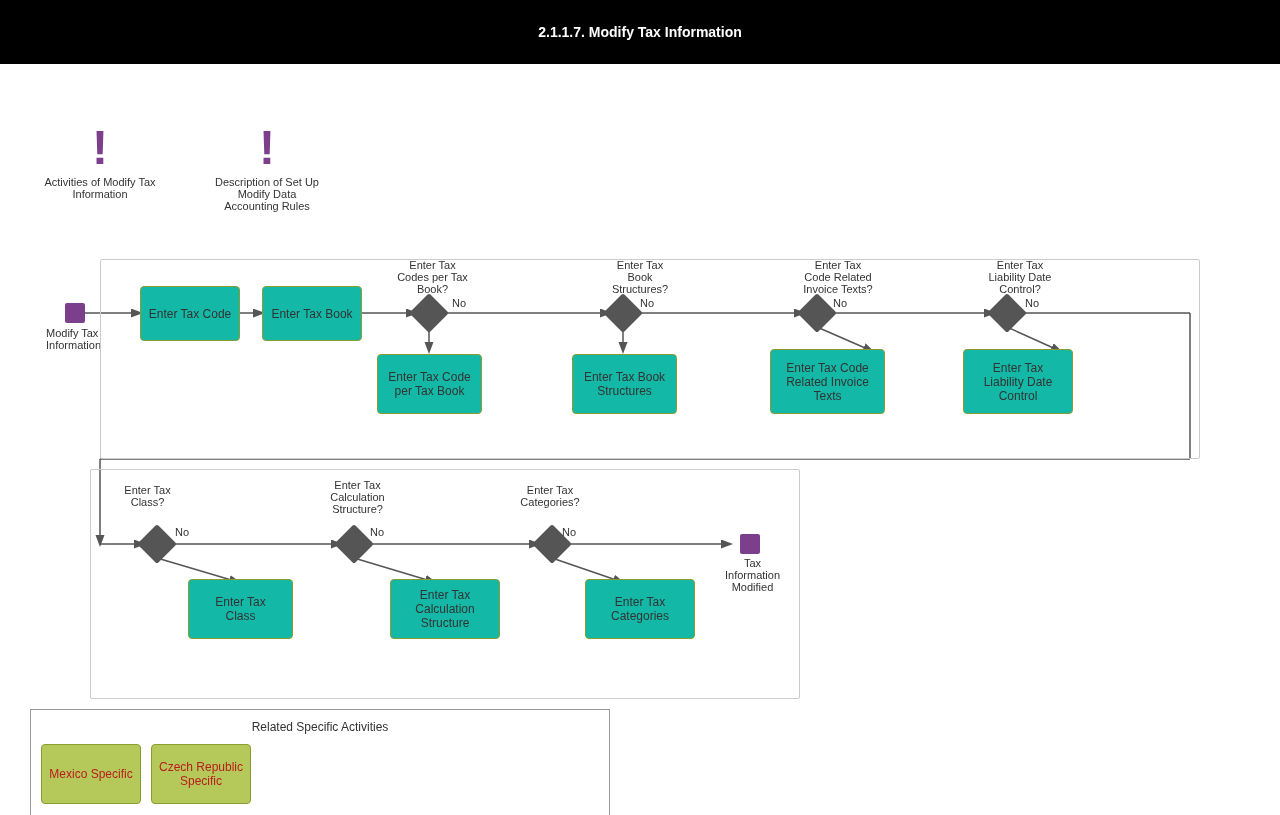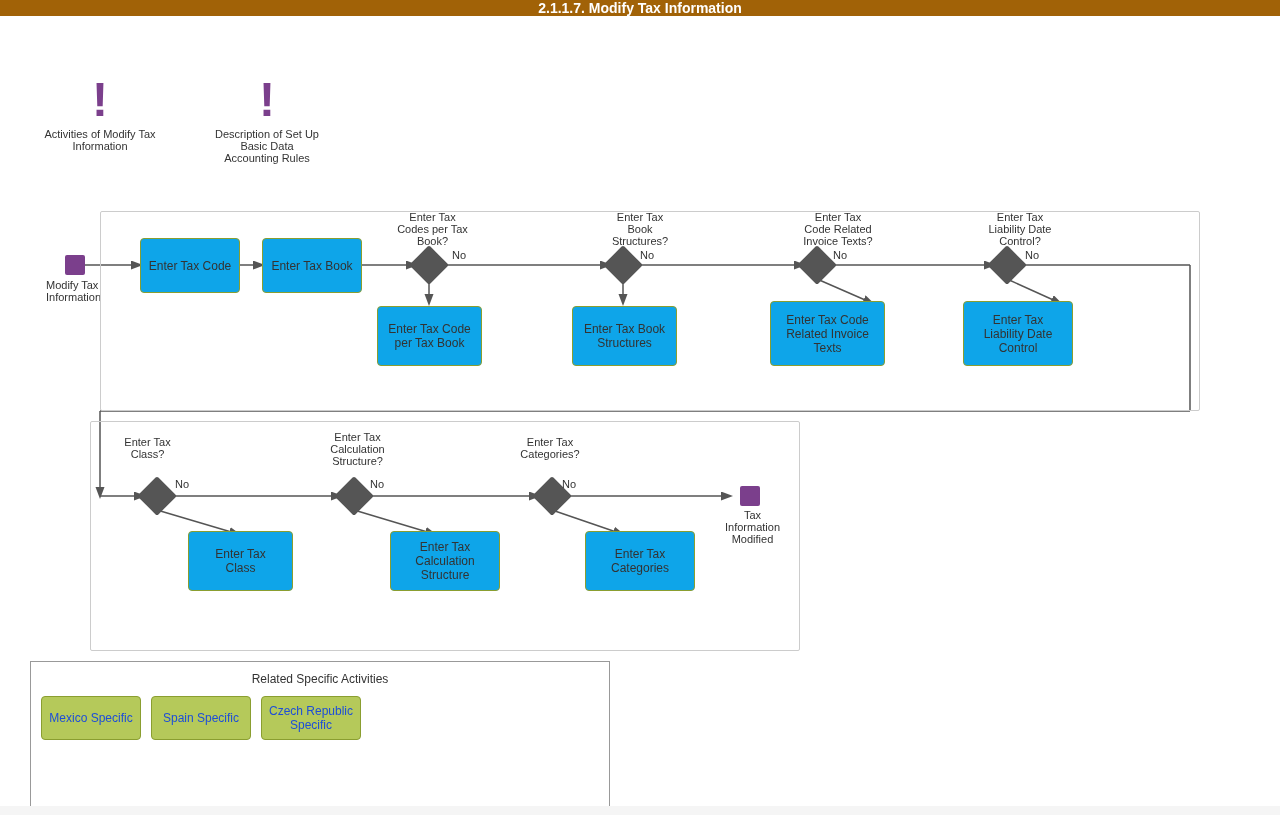--- a/index.html
+++ b/index.html
@@ -4,24 +4,24 @@
   <style>
     * { box-sizing: border-box; margin: 0; padding: 0; }
     body {
       font-family: Arial, sans-serif;
       background: #f5f5f5;
       width: 1280px;
       min-height: 815px;
       overflow-x: hidden;
     }
     .title-bar {
-      background: #a16207;
+      background: #000000;
       color: white;
       text-align: center;
-      padding: 0 0;
+      padding: 24px 0;
       font-size: 14px;
       font-weight: bold;
     }
     .canvas {
       background: white;
       position: relative;
       width: 1280px;
       min-height: 790px;
       overflow: hidden;
     }
@@ -41,21 +41,21 @@
     }
     .desc-label {
       font-size: 11px;
       text-align: center;
       color: #333;
       margin-top: 4px;
     }
     
     .process-box {
       position: absolute;
-      background: #0ea5e9;
+      background: #14b8a6;
       border: 1px solid #8a9e30;
       border-radius: 4px;
       display: flex;
       align-items: center;
       justify-content: center;
       text-align: center;
       font-size: 12px;
       color: #333;
       padding: 6px;
     }
@@ -106,27 +106,27 @@
     .country-items {
       display: flex;
       gap: 10px;
       padding: 0 10px 10px 10px;
     }
     .country-item {
       background: #b5c95a;
       border: 1px solid #8a9e30;
       border-radius: 4px;
       width: 100px;
-      height: 44px;
+      height: 60px;
       display: flex;
       align-items: center;
       justify-content: center;
       text-align: center;
       font-size: 12px;
-      color: #1d4ed8;
+      color: #b91c1c;
     }
     
     .flow-container {
       position: absolute;
       border: 1px solid #ccc;
       background: transparent;
       border-radius: 2px;
     }
     .question-label {
       position: absolute;
@@ -192,21 +192,21 @@
     </defs>
   </svg>
 
   <div class="desc-icon" style="top:60px; left:40px;">
     <span class="exclamation">!</span>
     <span class="desc-label" style="white-space:pre-line;">Activities of Modify Tax Information</span>
   </div>
   <div class="desc-icon" style="top:60px; left:207px;">
     <span class="exclamation">!</span>
     <span class="desc-label" style="white-space:pre-line;">Description of Set Up
-Basic Data
+Modify Data
 Accounting Rules</span>
   </div>
 
   <div class="start-end" style="top:239px; left:65px;"></div>
   <div style="position:absolute;top:263px;left:46px;font-size:11px;text-align:left;width:60px;color:#333;">Modify Tax<br>Information</div>
 
   <div class="flow-container" style="top:195px; left:100px; width:1100px; height:200px;"></div>
 
   <div class="process-box" style="top:222px;left:140px;width:100px;height:55px;">
     <span style="white-space:pre-line;">Enter Tax Code</span>
@@ -280,22 +280,19 @@
   <div class="start-end" style="top:470px;left:740px;"></div>
   <div style="position:absolute;top:493px;left:720px;font-size:11px;text-align:center;width:65px;color:#333;">Tax<br>Information<br>Modified</div>
 
   <div class="country-box" style="top:645px;left:30px;width:580px;height:150px;padding-top:10px;">
     <div class="country-title">Related Specific Activities</div>
     <div class="country-items">
       <div class="country-item">
         <span>Mexico Specific</span>
       </div>
       <div class="country-item">
-        <span>Spain Specific</span>
-      </div>
-      <div class="country-item">
         <span style="white-space:pre-line;">Czech Republic
 Specific</span>
       </div>
     </div>
   </div>
 
 </div>
 
 </body></html>

